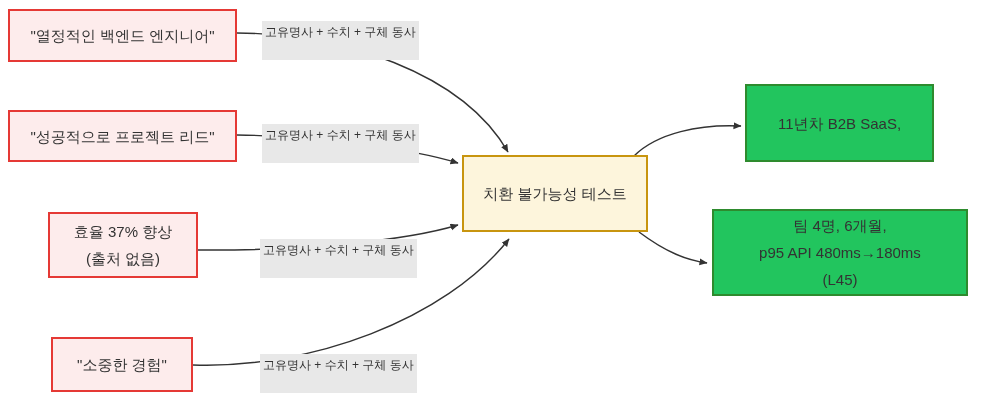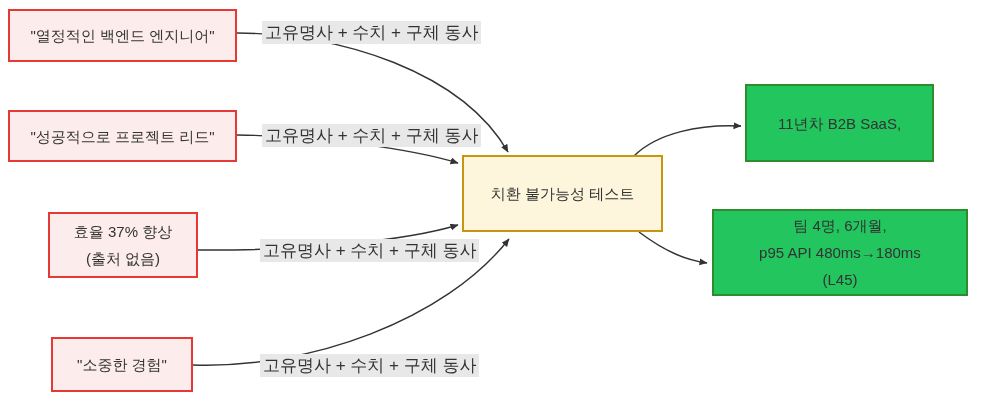--- a/index.html
+++ b/index.html
@@ -24,32 +24,32 @@
     line-height: 27px;
     box-sizing: border-box;
     white-space: nowrap;
   }
   .claim  { background: #fdecec; border: 2px solid #e53935; }
   .test   { background: #fdf5dc; border: 2px solid #c8950f; }
   .result { background: #22c55e; border: 2px solid #2e8b2e; }
   .edge-label {
     position: absolute;
     background: #e8e8e8;
-    font-size: 17px;
+    font-size: 12px;
     line-height: 23px;
-    height: 23px;
+    height: 39px;
     padding: 0 3px;
     white-space: nowrap;
     color: #333333;
   }
   #claim1  { left: 8px;   top: 9px;   width: 229px; height: 53px; }
   #claim2  { left: 8px;   top: 110px; width: 229px; height: 52px; }
   #claim3  { left: 48px;  top: 212px; width: 150px; height: 66px; }
   #claim4  { left: 51px;  top: 337px; width: 142px; height: 55px; }
-  #test    { left: 462px; top: 155px; width: 201px; height: 77px; }
+  #test    { left: 462px; top: 155px; width: 186px; height: 77px; }
   #result1 { left: 745px; top: 84px;  width: 189px; height: 78px; }
   #result2 { left: 712px; top: 209px; width: 256px; height: 87px; }
   #elabel1 { left: 262px; top: 21px; }
   #elabel2 { left: 262px; top: 124px; }
   #elabel3 { left: 260px; top: 239px; }
   #elabel4 { left: 260px; top: 354px; }
 </style>
 </head>
 <body>
 

